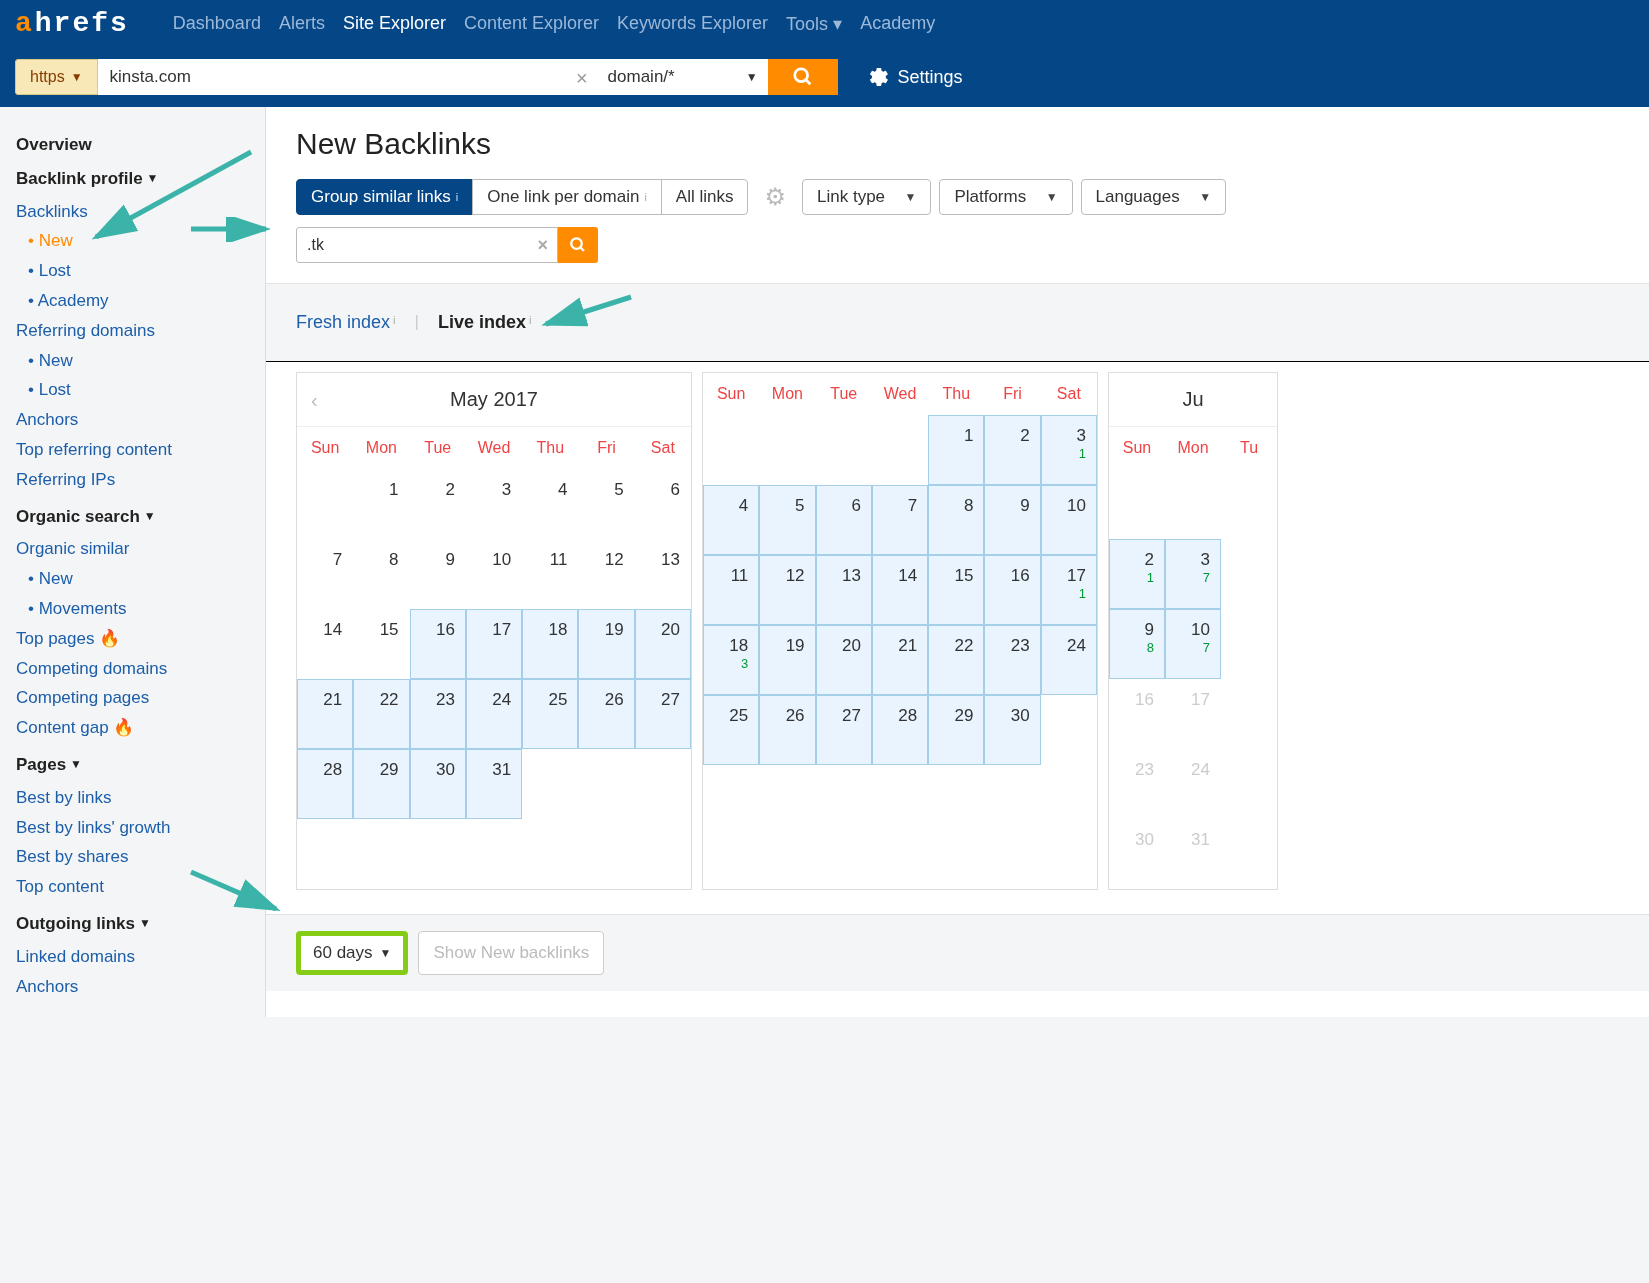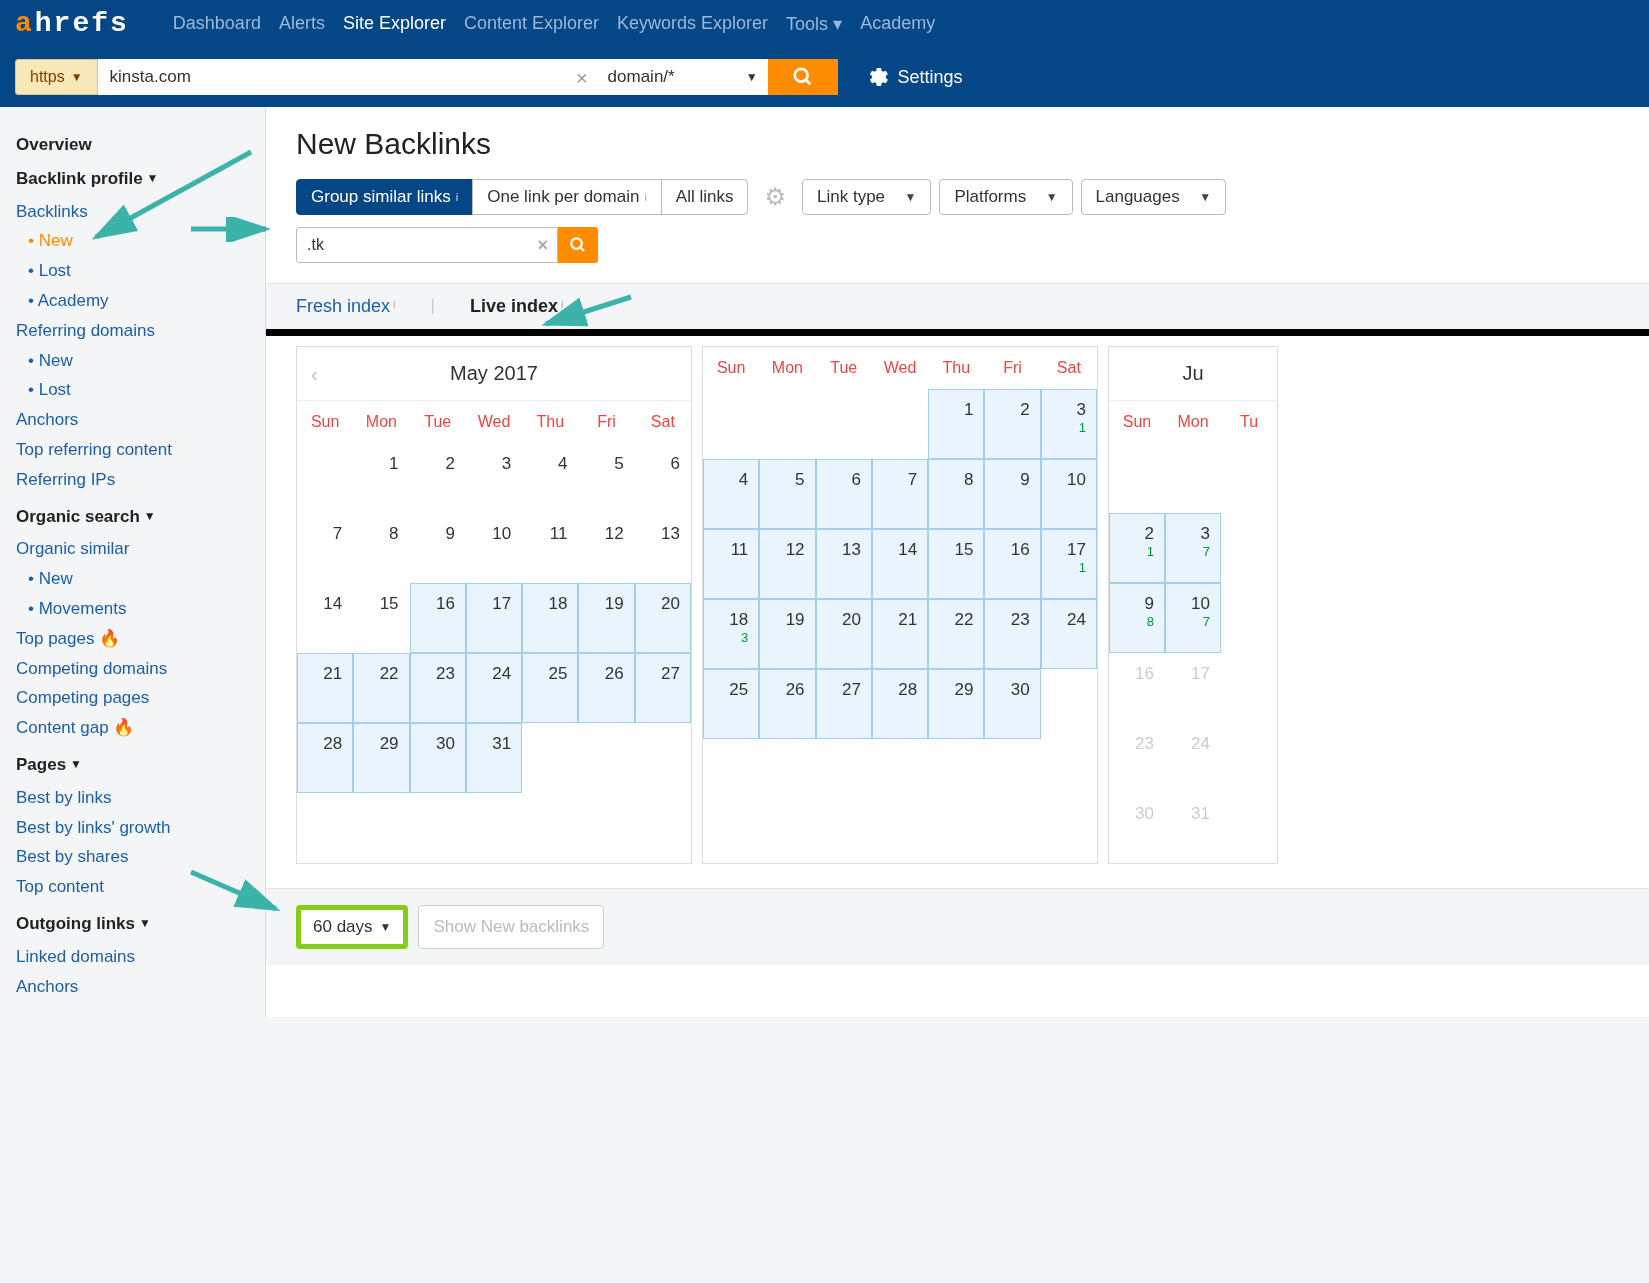--- a/index.html
+++ b/index.html
@@ -44,21 +44,21 @@
 .toggle-btn.active .info-sup { color: #c7dfff; }
 .toggle-btn .caret { font-size: 12px; color: #444; }
 .gear-filter { color: #bbb; font-size: 24px; padding: 0 8px; cursor: pointer; }
 
 .search-row { display: flex; gap: 0; margin-bottom: 20px; }
 .filter-input-wrap { position: relative; display: flex; align-items: center; }
 .filter-input { height: 36px; width: 262px; border: 1px solid #bbb; padding: 0 34px 0 10px; font-size: 16px; color: #333; border-radius: 3px 0 0 3px; }
 .filter-input-wrap .clear-x { position: absolute; right: 10px; color: #aaa; font-size: 18px; font-weight: bold; cursor: pointer; }
 .filter-search-btn { width: 40px; height: 36px; background: #ff8b00; border: none; cursor: pointer; display: flex; align-items: center; justify-content: center; border-radius: 0 3px 3px 0; }
 
-.index-strip { margin: 0 -30px; background: #f4f5f6; border-top: 1px solid #e3e3e3; border-bottom: 7px solid #000000; padding: 12px 30px; display: flex; gap: 35px; font-size: 17px; }
+.index-strip { margin: 0 -30px; background: #f4f5f6; border-top: 1px solid #e3e3e3; border-bottom: 1px solid #000000; padding: 28px 30px; display: flex; gap: 19px; font-size: 17px; }
 .index-strip .tab { color: #1c5ea9; font-size: 18px; display: flex; align-items: center; gap: 3px; cursor: pointer; }
 .index-strip .tab.active { color: #222; font-weight: bold; }
 .index-strip .info-sup { font-size: 11px; color: #aaa; font-weight: normal; margin-top: -6px; }
 .divider { color: #ccc; }
 
 .calendars { display: flex; gap: 10px; margin: 10px -30px 0 0; padding: 0 0 24px 0; overflow: hidden; }
 .cal { border: 1px solid #ddd; width: 396px; background: #fff; }
 .cal-header { text-align: center; padding: 15px 0; font-size: 20px; font-weight: normal; color: #333; position: relative; border-bottom: 1px solid #eee; }
 .cal-nav-left { position: absolute; left: 14px; top: 16px; color: #bbb; font-size: 20px; cursor: pointer; }
 .cal-grid-head, .cal-grid-body { display: grid; grid-template-columns: repeat(7, 1fr); }

